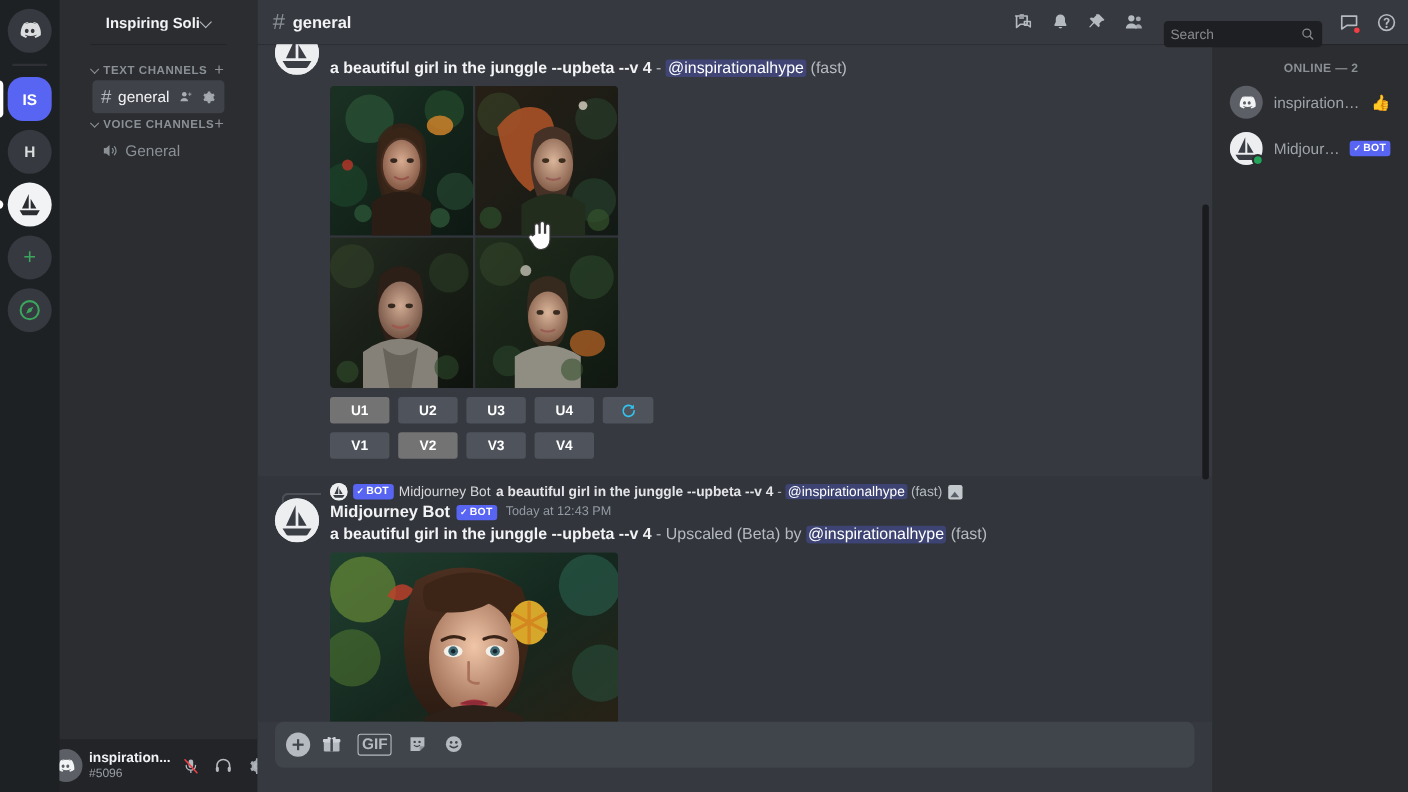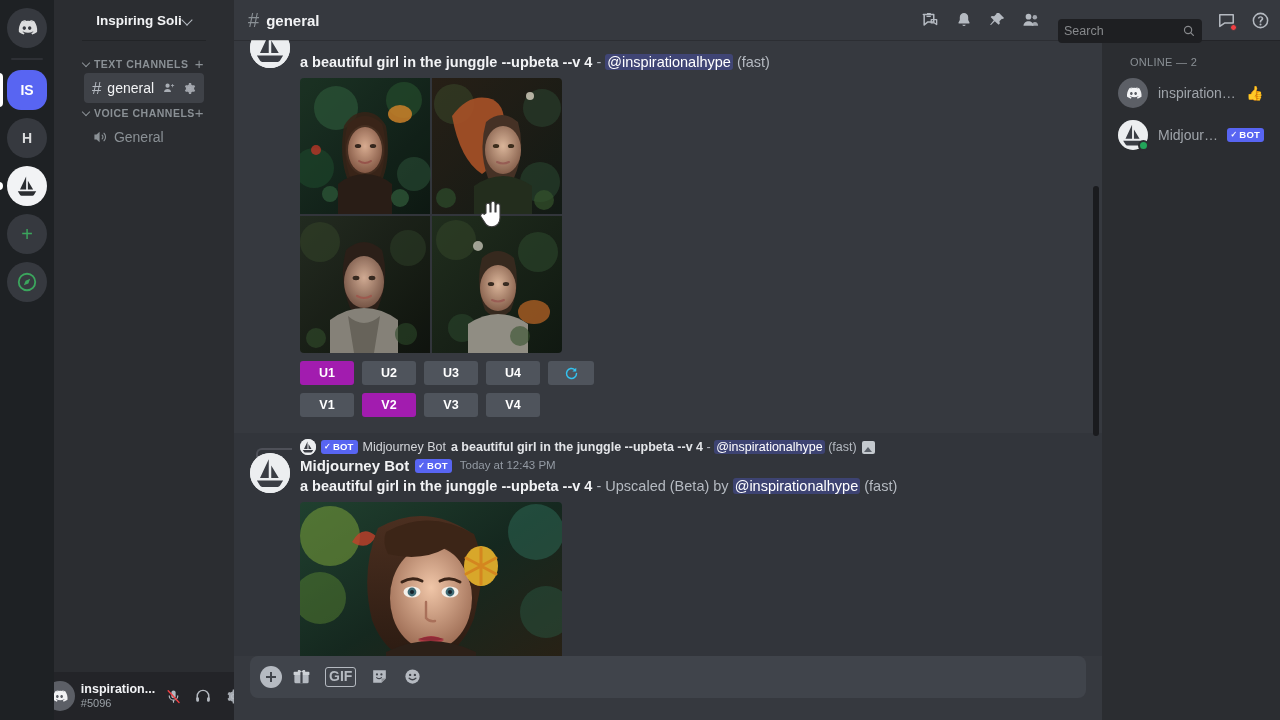--- a/index.html
+++ b/index.html
@@ -161,30 +161,30 @@
   .gridimg { width:262px; height:275px; border-radius:4px; overflow:hidden; margin-top:6px; position:relative; cursor:pointer; }
   .bigimg { width:262px; height:auto; border-radius:4px; overflow:hidden; margin-top:6px; position:relative; cursor:pointer; }
 
   
   .btnrow { display:flex; gap:8px; margin-top:8px; }
   .mjbtn {
     min-width:54px; height:24px; padding:0 10px; border-radius:3px; background:#4f545c;
     color:#fff; font-size:12.5px; font-weight:600; display:flex; align-items:center; justify-content:center;
     cursor:pointer; border:none;
   }
-  .mjbtn.primary { background:#a21caf;text-align:center; }
+  .mjbtn.primary { background:#737373;text-align:center; }
   .mjbtn.icon { min-width:46px; }
 
   
   .vscroll { position:absolute; right:2px; top:8px; width:8px; bottom:8px; }
   .vthumb { position:absolute; left:1px; width:6px; background:#1a1b1e; border-radius:4px; }
 
   
   .members { width:178px; flex:0 0 178px; background:#2b2d31; padding:16px 0 0 0; overflow:hidden; }
-  .mtitle { font-size:11px; font-weight:400; color:#8a9095; letter-spacing:.3px; padding:0 8px 4px 28px; text-transform:uppercase; }
+  .mtitle { font-size:11px; font-weight:700; color:#8a9095; letter-spacing:.3px; padding:0 8px 4px 28px; text-transform:uppercase;text-align:center; }
   .member { height:42px; margin:0 8px; padding:0 8px; border-radius:4px; display:flex; align-items:center; gap:10px; cursor:pointer; }
   .m-av { width:30px; height:30px; border-radius:50%; position:relative; flex:0 0 30px; background:#5c5f66; overflow:visible; }
   .m-av .inner { width:30px; height:30px; border-radius:50%; overflow:hidden; display:flex; align-items:center; justify-content:center; }
   .m-av .status {
     position:absolute; right:-1px; bottom:-1px; width:11px; height:11px; border-radius:50%;
     background:#23a55a; border:2.5px solid #2b2d31;
   }
   .m-name { font-size:14px; color:#9fa4aa; font-weight:500; display:flex; align-items:center; gap:4px; min-width:0; }
   .m-name .txt { overflow:hidden; white-space:nowrap; text-overflow:ellipsis; }
 

